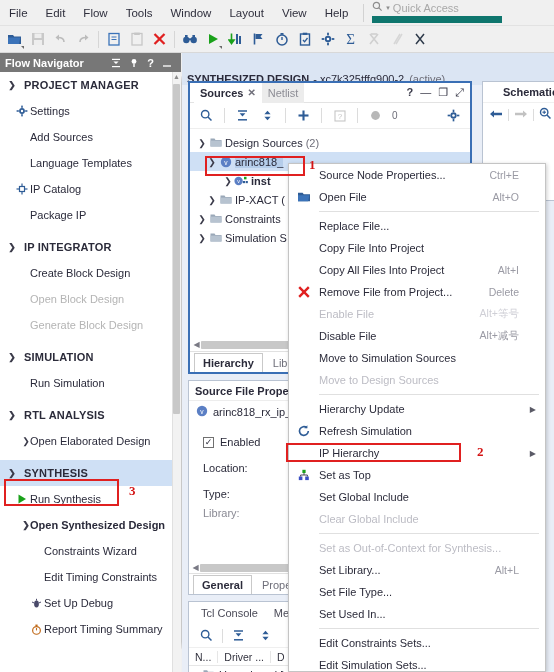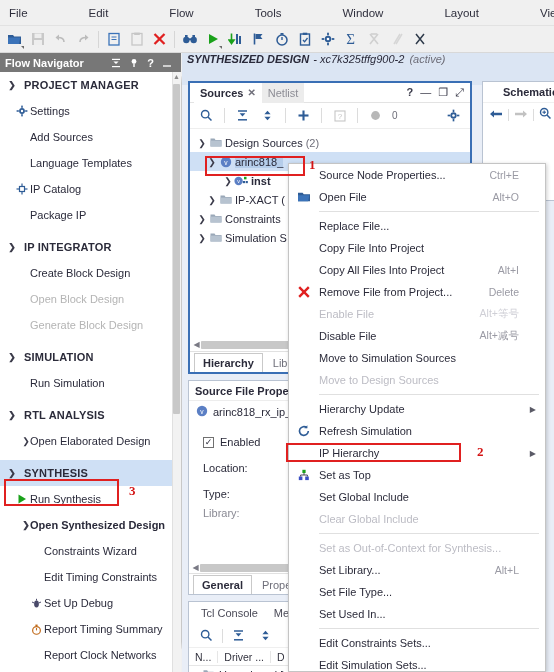--- a/index.html
+++ b/index.html
@@ -11,21 +11,20 @@
     background: #f0f0f0;
     overflow: hidden;
   }
   #app { position: relative; width: 554px; height: 672px; background: #f0f0f0; }
 
   
   .menubar {
     position: absolute; left: 0; top: 0; width: 554px; height: 26px;
     background: #f0f0f0; display: flex; align-items: center;
     border-bottom: 1px solid #e2e2e2;
-    gap: 43px;
   }
   .menu-item {
     padding: 4px 9px; font-size: 11.5px; color: #2f2f3d; cursor: default; white-space: nowrap;
   }
   .menu-sep-v { width: 1px; height: 18px; background: #d2d2d2; margin: 0 6px; }
   .quick-access {
     display: flex; align-items: center; gap: 4px;
     margin-left: 2px; padding-bottom: 1px;
   }
   .qa-line {
@@ -87,22 +86,22 @@
   }
   .fn-thumb { position: absolute; right: 1px; top: 2px; width: 7px; height: 170px; background: #c8c8c8; border-radius: 1px; }
   .fn-arrow { position:absolute; right:1px; width:7px; text-align:center; font-size:7px; color:#8a8a8a;}
 
   
   .main {
     position: absolute; left: 182px; top: 53px; width: 372px; height: 619px;
     background: #e9eef7;
   }
   .design-title {
-    height: 32px; display: flex; align-items: flex-start; padding-left: 5px;
-    font-size: 11px; color: #2a2a3a; background: #dbe5f3; font-style: italic;
+    height: 32px; display: flex; align-items: flex-end; padding-left: 5px;
+    font-size: 11px; color: #2a2a3a; background: #dbe5f3;
   }
   .design-title b { font-weight: bold; }
   .design-title .dev { font-weight: normal; }
   .design-title .act { color: #6d6d78; margin-left: 5px; }
 
   
   .panel {
     position: absolute; background: #ffffff; border: 1px solid #b9c3d2;
   }
   .sources-panel { left: 6px; top: 28px; width: 284px; height: 293px; border: 2px solid #3a6fb5; background:#fff;}
@@ -493,23 +492,20 @@
         <span class="fn-ic" style="position:absolute;left:28px;">
           <svg width="11" height="11" viewBox="0 0 12 12">
               <circle cx="6" cy="7" r="4.2" fill="none" stroke="#c06a1a" stroke-width="1.3"></circle>
               <line x1="6" y1="7" x2="6" y2="4.4" stroke="#c06a1a" stroke-width="1.2"></line>
               <rect x="4.8" y="0.6" width="2.4" height="1.6" fill="#c06a1a"></rect>
             </svg>
         </span>
         <span>Report Timing Summary</span>
       </div>
       <div class="fn-row child2">
-        <span>Report Clock Networks</span>
-      </div>
-      <div class="fn-row child2">
         
       </div>
 
       <div class="fn-scroll">
         <span class="fn-arrow" style="top:1px;">▲</span>
         <div class="fn-thumb" style="top:12px;height:330px;"></div>
       </div>
     </div>
   </div>
 

